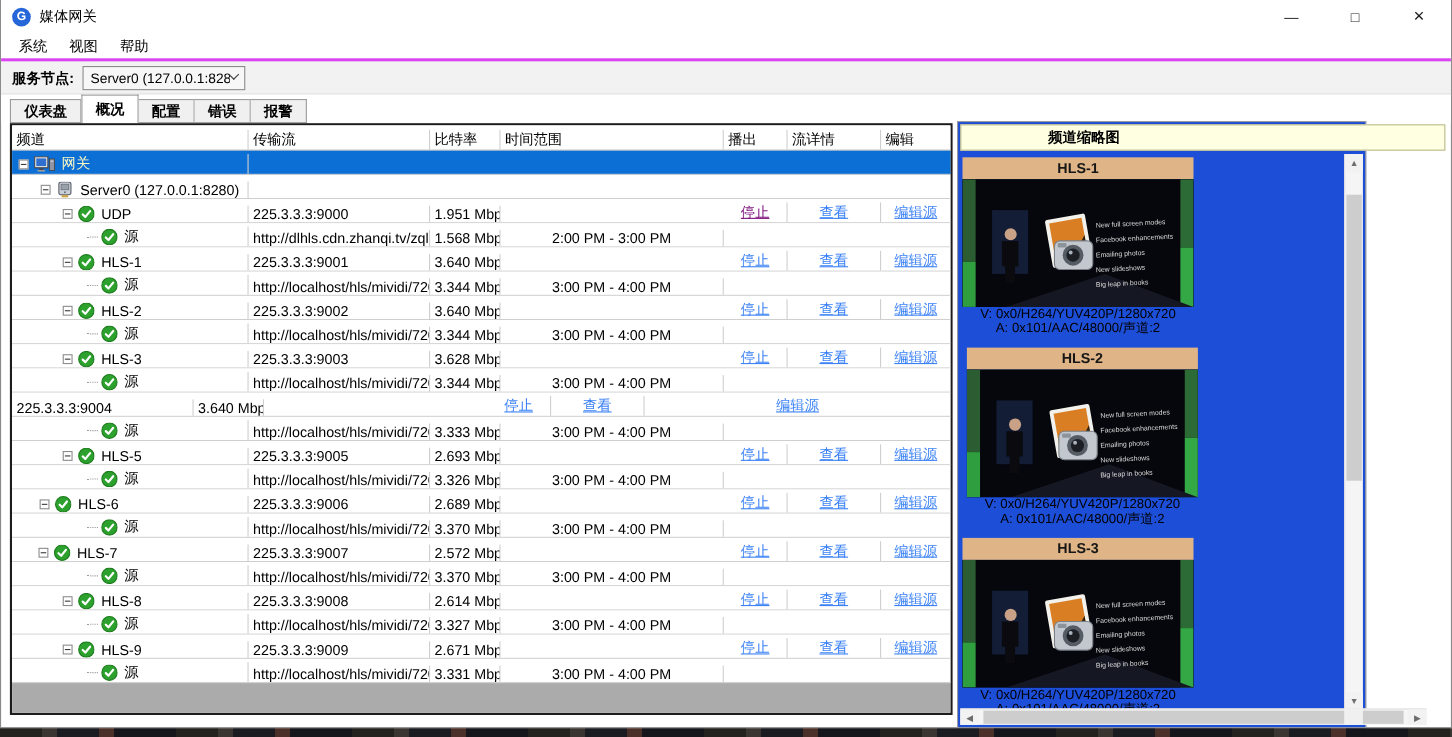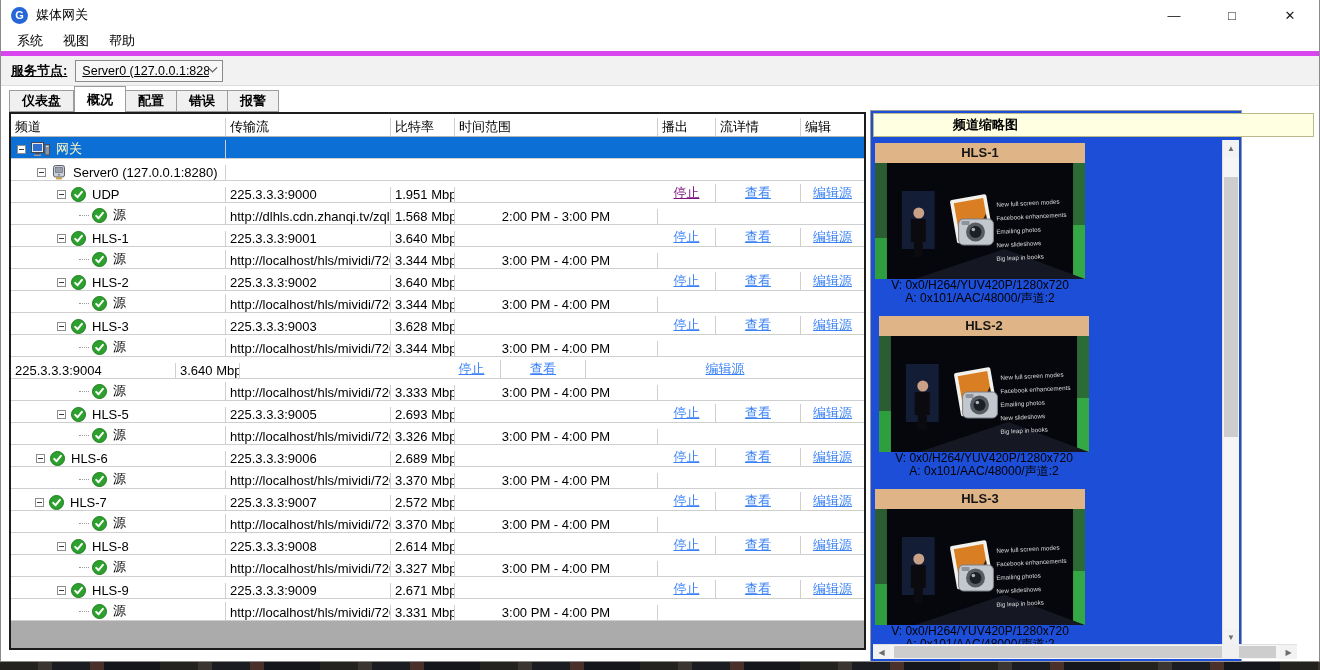--- a/index.html
+++ b/index.html
@@ -11,25 +11,25 @@
   #titlebar { height:30px; display:flex; align-items:center; background:#fff; }
   #app-logo { width:17px; height:17px; border-radius:50%; background:#2566d8; color:#fff;
     font-size:11px; font-weight:bold; display:flex; align-items:center; justify-content:center;
     margin:0 8px 0 10px; }
   #title-text { font-size:13px; }
   #win-controls { margin-left:auto; display:flex; height:100%; }
   .win-btn { width:58px; height:100%; display:flex; align-items:center; justify-content:center;
     font-size:13px; color:#1a1a1a; cursor:default; }
   
   #menubar { height:26px; display:flex; align-items:center; background:#fff;
-    border-bottom:5px solid #d946ef; padding-left:6px;font-family:Liberation Mono, monospace; }
+    border-bottom:3px solid #d946ef; padding-left:6px;font-family:Liberation Mono, monospace; }
   .menu-item { padding:3px 10px; }
   
   #toolbar { height:30px; display:flex; align-items:center; background:#f2f2f2;
-    border-bottom:1px solid #dcdcdc; padding-left:10px;text-decoration:underline; }
+    border-bottom:1px solid #dcdcdc; padding-left:10px; }
   #node-label { font-weight:600; margin-right:8px; }
   #node-select { width:148px; height:22px; border:1px solid #8a8a8a; background:#f7f7f7;
     display:flex; align-items:center; padding:0 6px; }
   #node-select-value { flex:1; font-size:12.5px; white-space:nowrap; overflow:hidden; }
   #combo-caret { width:7px; height:7px; border-right:1.5px solid #444; border-bottom:1.5px solid #444;
     transform:rotate(45deg) translate(-2px,-2px); }
   
   #tabstrip { height:26px; display:flex; align-items:flex-end; padding-left:8px; background:#fff; }
   .tab { height:22px; padding:0 12px; display:flex; align-items:center; font-weight:bold;
     background:#f0f0f0; border:1px solid #9c9c9c; border-left:none; }

